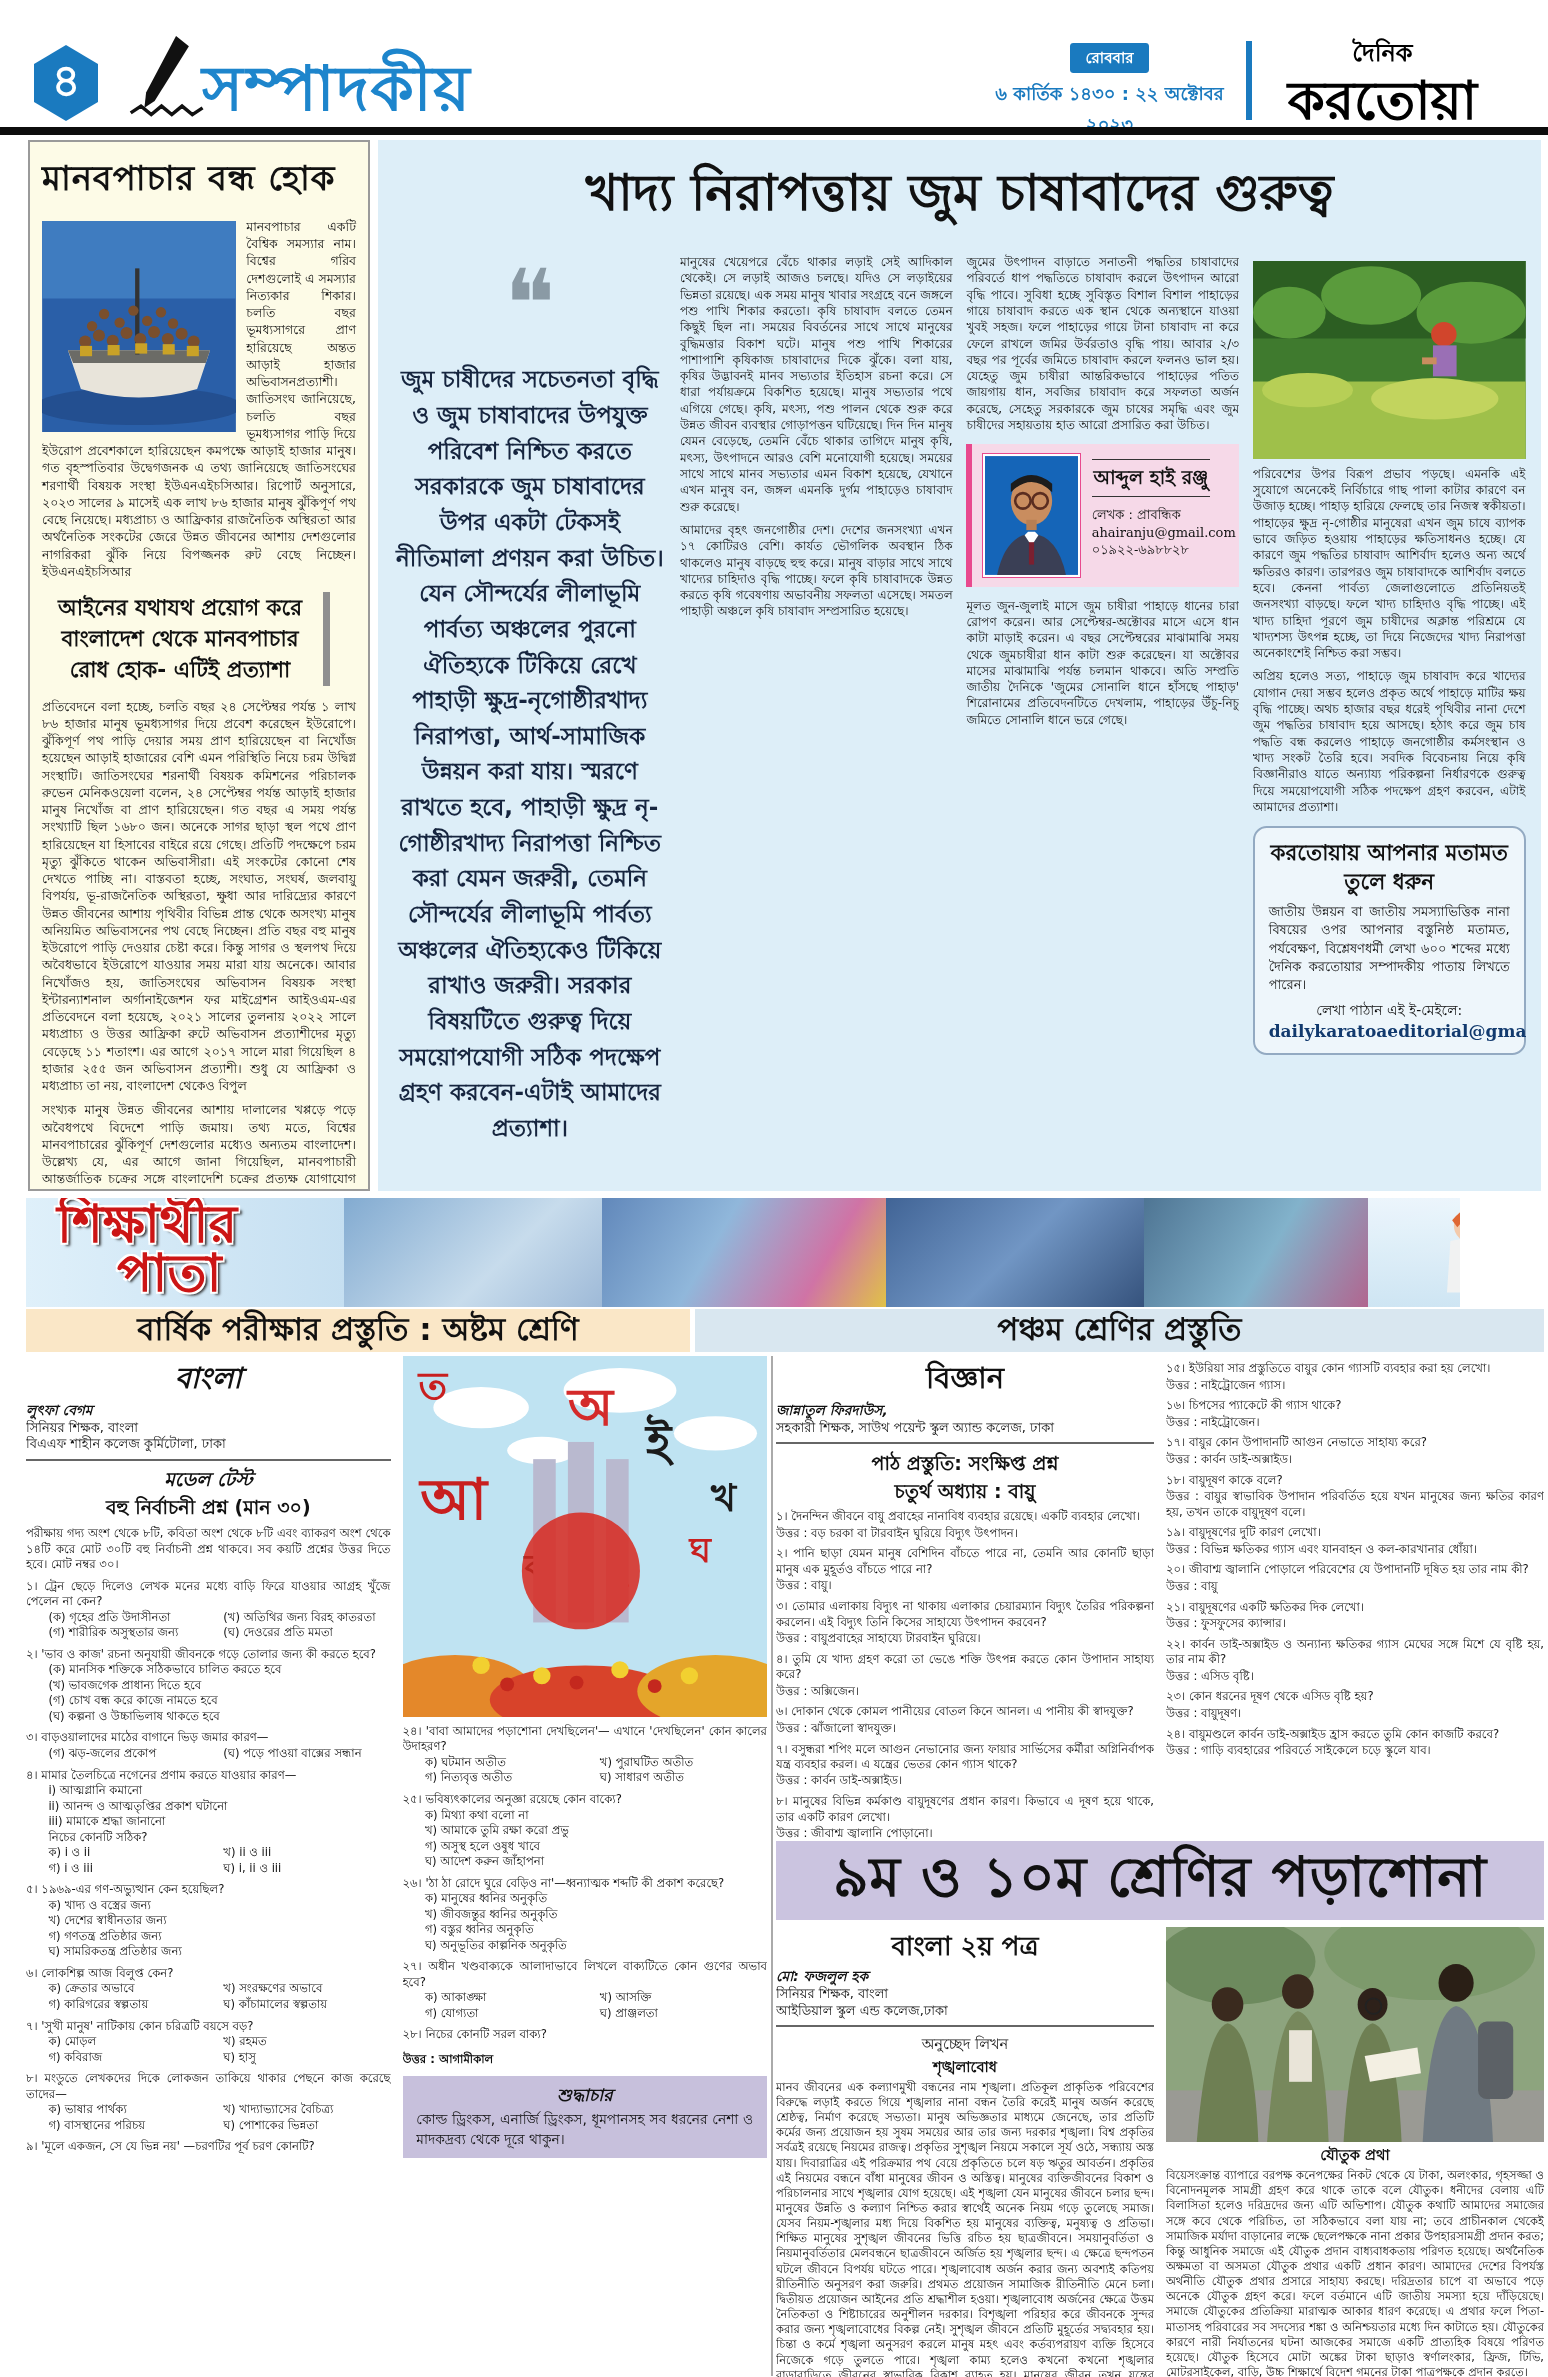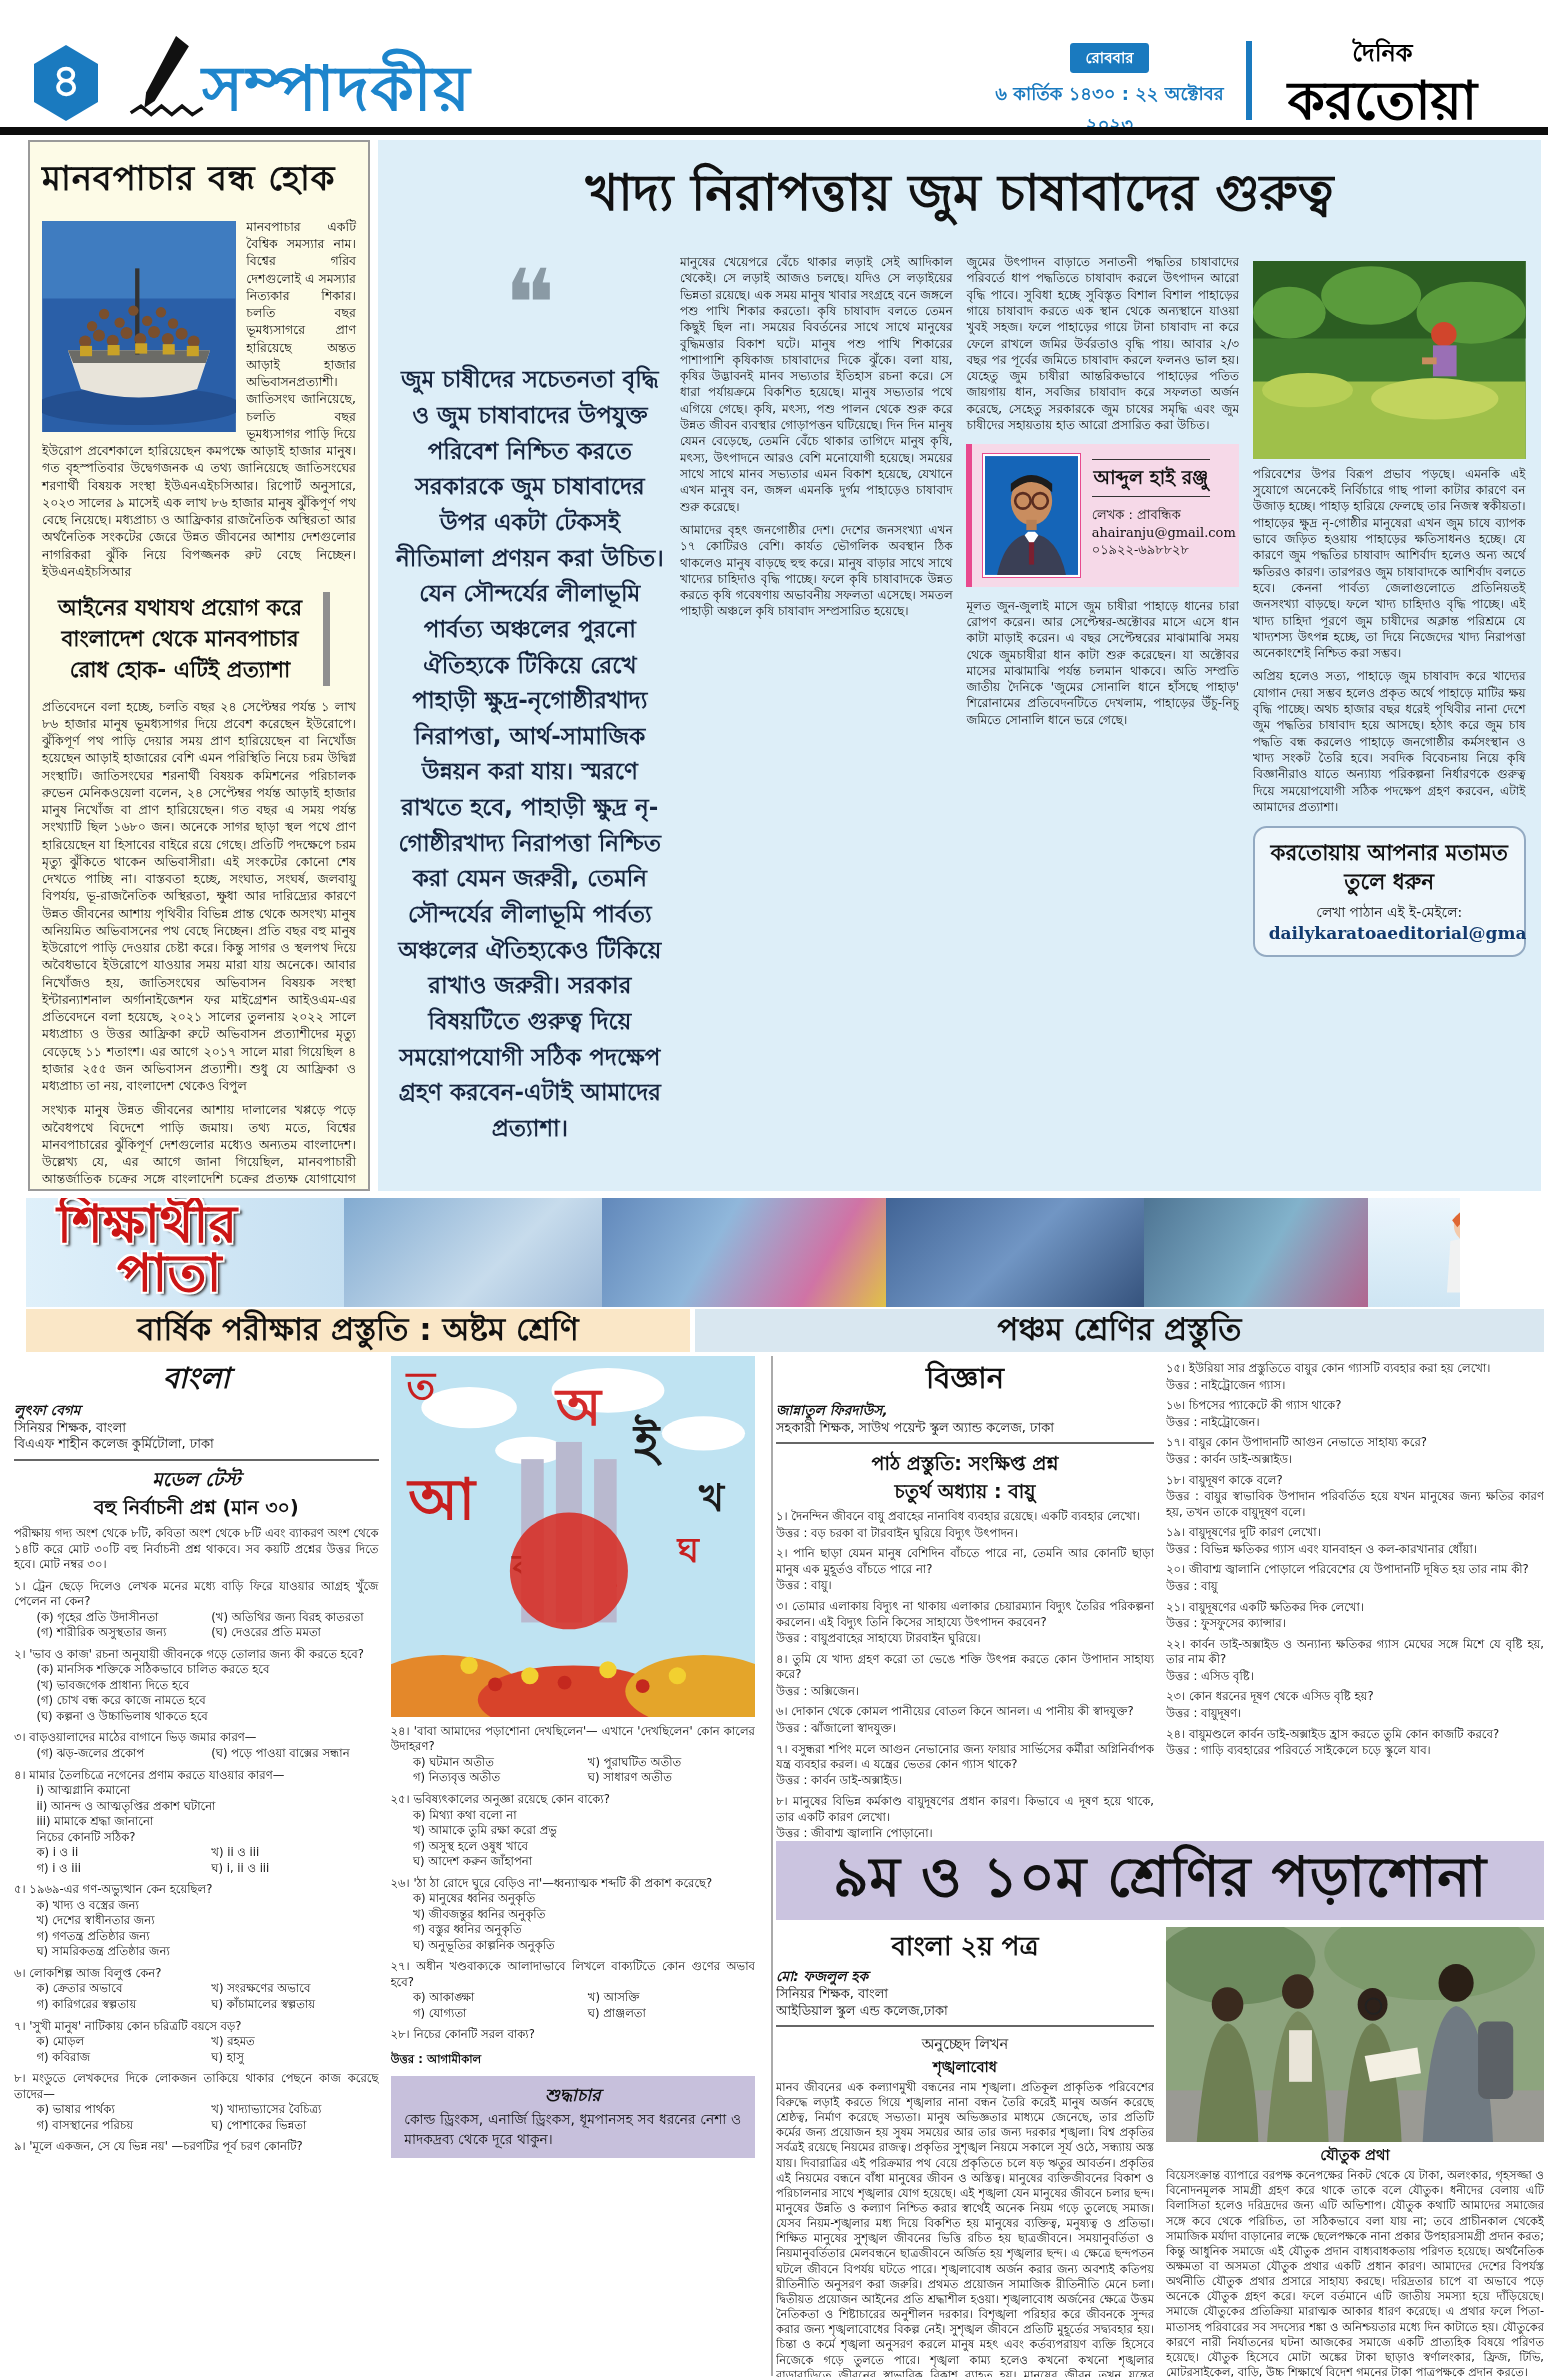--- a/index.html
+++ b/index.html
@@ -57,21 +57,21 @@
                 text-shadow:-1.7px -1.7px 0 #fff,1.7px -1.7px 0 #fff,-1.7px 1.7px 0 #fff,1.7px 1.7px 0 #fff,3.4px 3.4px 2.6px #333;}
   .bt1{font-size:52px;} .bt2{font-size:52px;margin-left:60px;}
   .ph{position:absolute;top:0;height:109px;opacity:0.95;}
   
   .c8-head{position:absolute;left:26px;top:1309px;width:664px;height:43px;background:#fae7c7;
            display:flex;align-items:center;justify-content:center;font-size:31px;font-weight:bold;}
   .c5-head{position:absolute;left:695px;top:1309px;width:849px;height:43px;background:#d9e7f0;
            display:flex;align-items:center;justify-content:center;font-size:31px;font-weight:bold;}
   
   .vline{position:absolute;left:771px;top:1356px;width:1.7px;height:1020px;background:#aaa;}
-  .class8{position:absolute;left:14px;top:1356px;width:741px;height:1020px;overflow:hidden;}
+  .class8{position:absolute;left:26px;top:1356px;width:741px;height:1020px;overflow:hidden;}
   .c8cols{display:flex;gap:12px;height:100%;}
   .c8col{flex:1;font-size:11.6px;line-height:1.34;text-align:justify;overflow:hidden;}
   .subject-title{text-align:center;font-size:29px;font-weight:bold;font-style:italic;margin:3.4px 0 3.4px 0;}
   .teacher{font-size:13px;line-height:1.3;border-bottom:2.6px solid #666;padding-bottom:5.2px;margin-bottom:6.9px;}
   .teacher b{font-size:13.8px;font-style:italic;}
   .center-line{text-align:center;font-size:19px;margin:2.6px 0;}
   .q{margin:6px 0 1.7px 0;}
   .opts{display:flex;flex-wrap:wrap;}
   .opts div{min-width:48%;padding-left:22.4px;box-sizing:border-box;}
   .opts div:empty{display:none;}
@@ -223,20 +223,21 @@
             </g>
             <circle cx="210" cy="85" r="14" fill="#d1452c"></circle>
             <rect x="198" y="98" width="26" height="36" fill="#9a6fb5"></rect>
             <rect x="186" y="112" width="16" height="8" fill="#c98d5f"></rect>
           </svg>
         </div>
         <p style="margin:0 0 6.9px 0;">পরিবেশের উপর বিরূপ প্রভাব পড়ছে। এমনকি এই সুযোগে অনেকেই নির্বিচারে গাছ পালা কাটার কারণে বন উজাড় হচ্ছে। পাহাড় হারিয়ে ফেলছে তার নিজস্ব স্বকীয়তা। পাহাড়ের ক্ষুদ্র নৃ-গোষ্ঠীর মানুষেরা এখন জুম চাষে ব্যাপক ভাবে জড়িত হওয়ায় পাহাড়ের ক্ষতিসাধনও হচ্ছে। যে কারণে জুম পদ্ধতির চাষাবাদ আশির্বাদ হলেও অন্য অর্থে ক্ষতিরও কারণ। তারপরও জুম চাষাবাদকে আশির্বাদ বলতে হবে। কেননা পার্বত্য জেলাগুলোতে প্রতিনিয়তই জনসংখ্যা বাড়ছে। ফলে খাদ্য চাহিদাও বৃদ্ধি পাচ্ছে। এই খাদ্য চাহিদা পূরণে জুম চাষীদের অক্লান্ত পরিশ্রমে যে খাদ্যশস্য উৎপন্ন হচ্ছে, তা দিয়ে নিজেদের খাদ্য নিরাপত্তা অনেকাংশেই নিশ্চিত করা সম্ভব।</p>
         <p style="margin:0;">অপ্রিয় হলেও সত্য, পাহাড়ে জুম চাষাবাদ করে খাদ্যের যোগান দেয়া সম্ভব হলেও প্রকৃত অর্থে পাহাড়ে মাটির ক্ষয় বৃদ্ধি পাচ্ছে। অথচ হাজার বছর ধরেই পৃথিবীর নানা দেশে জুম পদ্ধতির চাষাবাদ হয়ে আসছে। হঠাৎ করে জুম চাষ পদ্ধতি বন্ধ করলেও পাহাড়ে জনগোষ্ঠীর কর্মসংস্থান ও খাদ্য সংকট তৈরি হবে। সবদিক বিবেচনায় নিয়ে কৃষি বিজ্ঞানীরাও যাতে অন্যায্য পরিকল্পনা নির্ধারণকে গুরুত্ব দিয়ে সময়োপযোগী সঠিক পদক্ষেপ গ্রহণ করবেন, এটাই আমাদের প্রত্যাশা।</p>
         <div class="opinion-box">
           <div class="op-title">করতোয়ায় আপনার মতামত তুলে ধরুন</div>
+          <div class="op-body">জাতীয় উন্নয়ন বা জাতীয় সমস্যাভিত্তিক নানা বিষয়ের ওপর আপনার বস্তুনিষ্ঠ মতামত, পর্যবেক্ষণ, বিশ্লেষণধর্মী লেখা ৬০০ শব্দের মধ্যে দৈনিক করতোয়ার সম্পাদকীয় পাতায় লিখতে পারেন।</div>
           <div class="op-send">লেখা পাঠান এই ই-মেইলে:</div>
           <div class="op-email">dailykaratoaeditorial@gmail.com</div>
         </div>
       </div>
     </div>
   </div>
 
   <div class="banner">
     <div class="ph" style="left:318px;width:258px;background:linear-gradient(135deg,#7fa8cf,#c8dcec 60%,#9db8d6);"></div>
     <div class="ph" style="left:576px;width:284px;background:linear-gradient(120deg,#5d84b8,#8fb6da 40%,#d26fa2 75%,#e4c23f);"></div>

